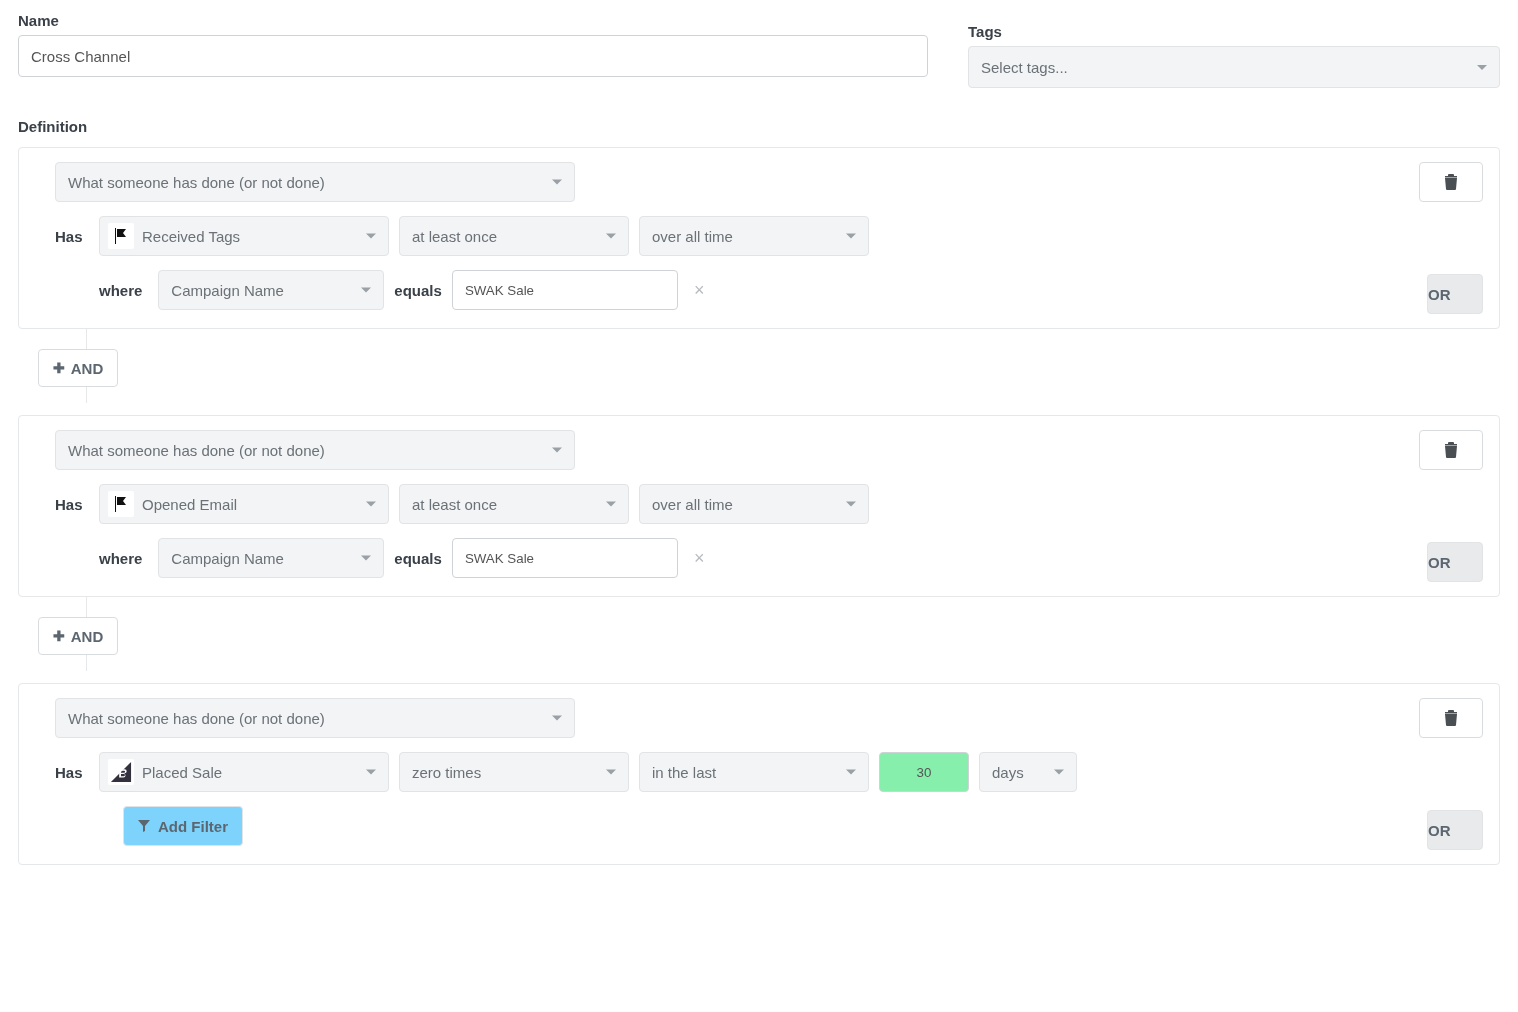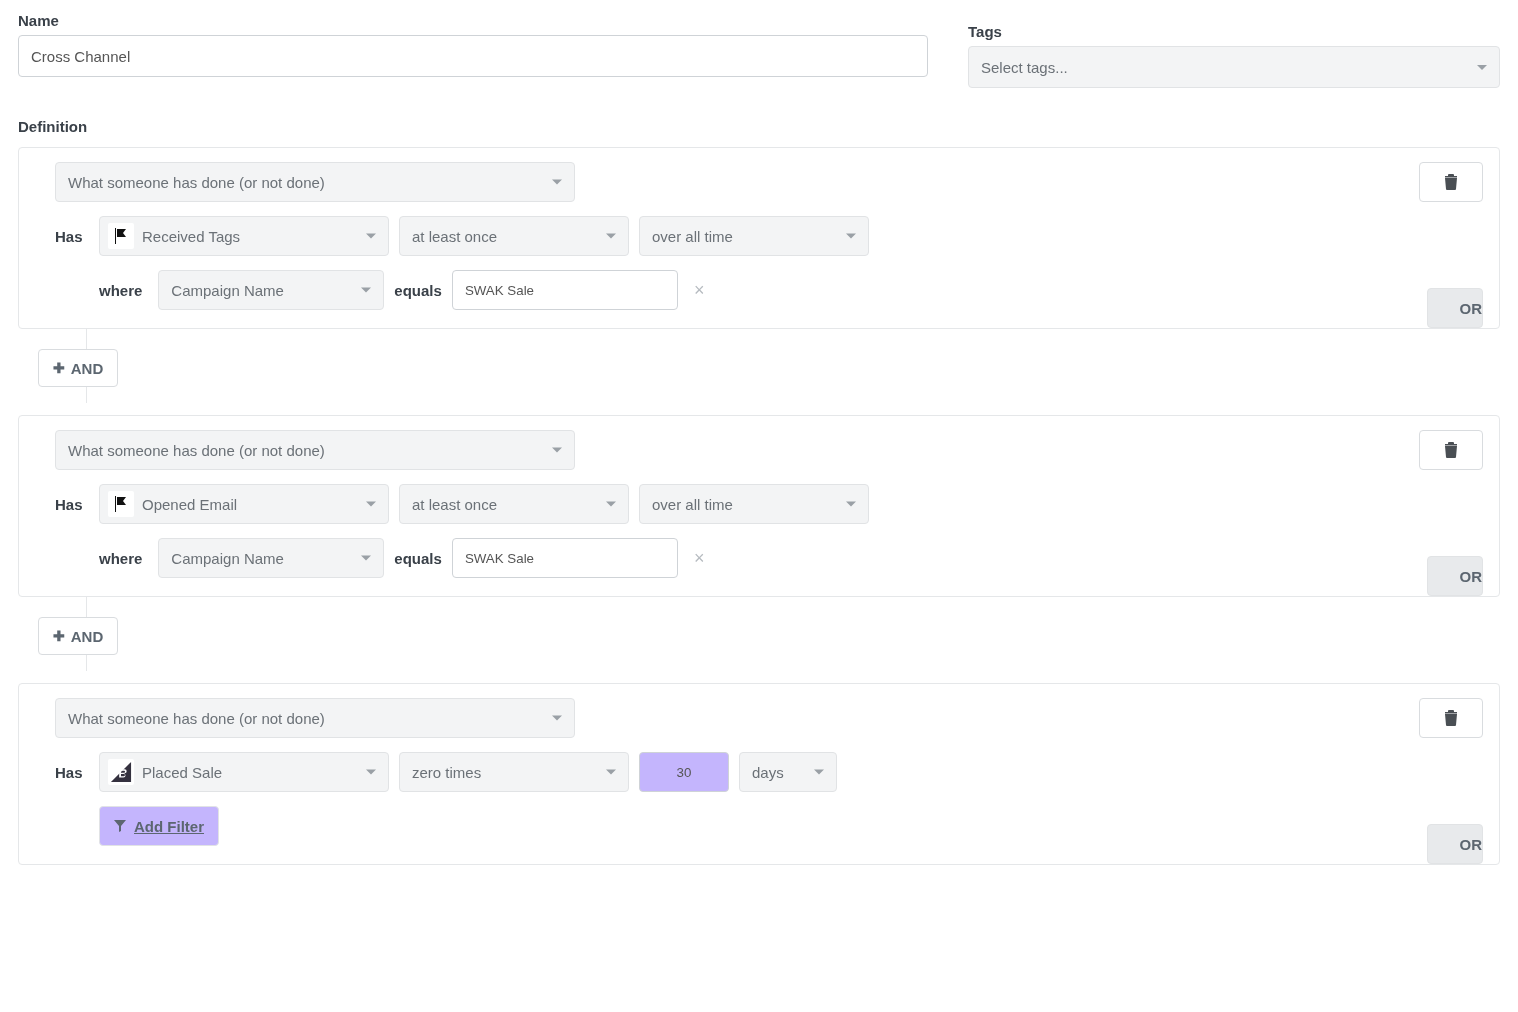--- a/index.html
+++ b/index.html
@@ -99,21 +99,21 @@
     padding: 0 12px;
     background: #fff;
     color: #555;
   }
   .num-input {
     height: 40px;
     width: 90px;
     text-align: center;
     border: 1px solid #cfd3d7;
     border-radius: 4px;
-    background: #c4b5fd;
+    background: #86efac;
     color: #555;
   }
   .x-btn {
     color: #b6bbc0;
     font-size: 18px;
     padding: 0 6px;
     cursor: pointer;
     user-select: none;
   }
   .trash-btn {
@@ -127,33 +127,32 @@
     border-radius: 4px;
     display: flex;
     align-items: center;
     justify-content: center;
     cursor: pointer;
   }
   .trash-svg { width: 14px; height: 16px; fill: #4a4f54; }
   .or-btn {
     position: absolute;
     right: 16px;
-    bottom: 0;
+    bottom: 14px;
     height: 40px;
     width: 56px;
     background: #e8eaec;
     border: 1px solid #e1e3e5;
     border-radius: 4px;
     color: #5c6670;
     font-weight: 700;
     display: flex;
     align-items: center;
-    justify-content: flex-end;
-    cursor: pointer;
-    padding-left: 9px;
+    justify-content: flex-start;
+    cursor: pointer;
   }
   .connector-area { position: relative; height: 74px; margin-left: 40px; }
   .v-line {
     position: absolute;
     left: 28px;
     top: 0;
     bottom: 0;
     width: 1px;
     background: #e5e7e9;
   }
@@ -171,31 +170,30 @@
     display: inline-flex;
     align-items: center;
     gap: 6px;
     cursor: pointer;
     z-index: 2;
   }
   .plus { font-size: 14px; }
   .add-filter-btn {
     height: 40px;
     padding: 0 14px;
-    background: #c4b5fd;
+    background: #7dd3fc;
     border: 1px solid #e1e3e5;
     border-radius: 4px;
     color: #5c6670;
     font-weight: 700;
     display: inline-flex;
     align-items: center;
     gap: 8px;
     cursor: pointer;
-    margin-left: 44px;
-    text-decoration: underline;
+    margin-left: 68px;
   }
   .funnel-svg { width: 12px; height: 12px; fill: #5c6670; }
 </style>
 </head>
 <body>
 
 <div class="top-row">
   <div class="fld-name">
     <span class="lbl">Name</span>
     <input class="text-input" type="text" value="Cross Channel" style="">
@@ -342,20 +340,24 @@
             <path fill="#fff" d="M10 9h6a2.2 2.2 0 0 1 0 4.4h-1.4a2.3 2.3 0 0 1 0 4.6H10V9zm2 1.7v2h3.4a1 1 0 0 0 0-2H12zm0 3.5v2.3h3.2a1.15 1.15 0 0 0 0-2.3H12z"></path>
           </svg>
       </span>
       <span>Placed Sale</span>
         <span class="caret"></span>
     </div>
     <div class="dd freq">
       <span>zero times</span>
         <span class="caret"></span>
     </div>
+    <div class="dd time">
+      <span>in the last</span>
+        <span class="caret"></span>
+    </div>
     <input class="num-input" type="text" value="30" style="">
     <div class="dd unit">
       <span>days</span>
         <span class="caret"></span>
     </div>
   </div>
   <div class="row">
     <div class="add-filter-btn">
       <svg class="funnel-svg" viewBox="0 0 12 12">
           <path d="M0 0h12L7 6v5l-2 1V6L0 0z"></path>

